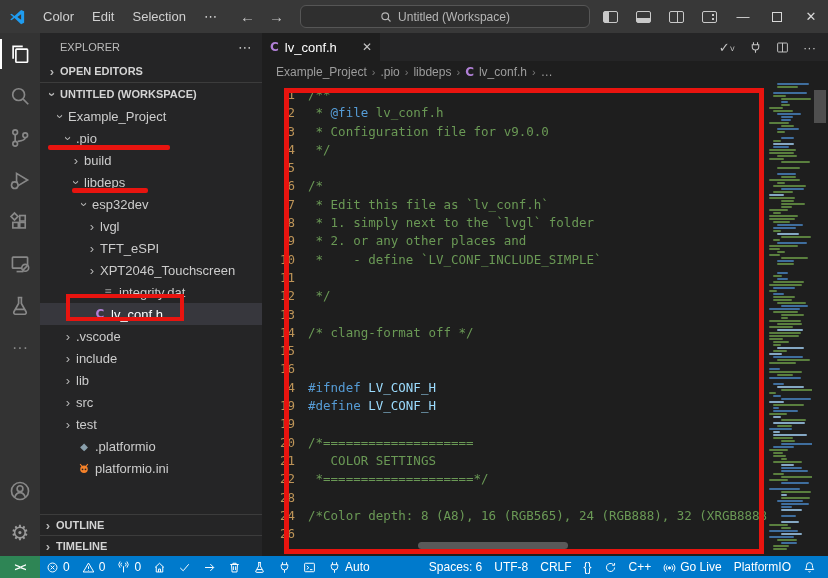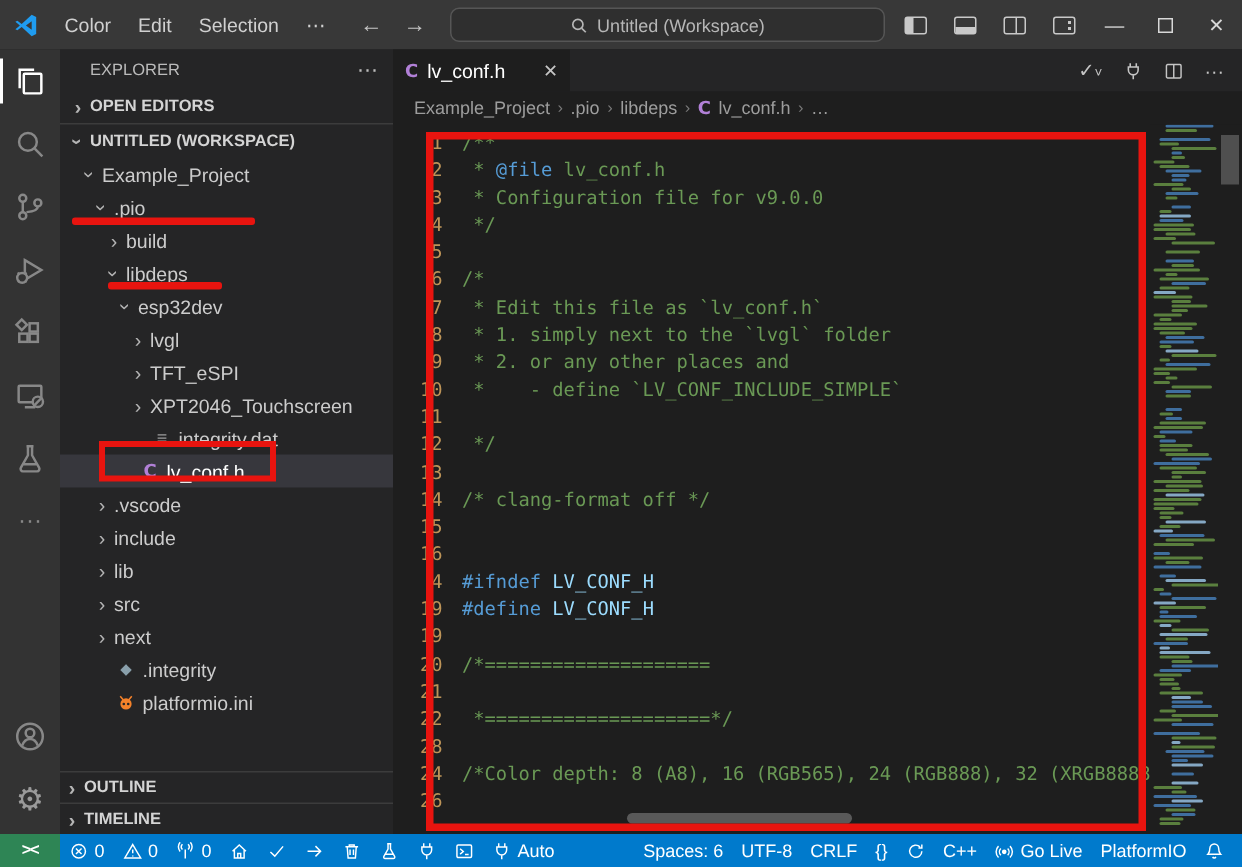--- a/index.html
+++ b/index.html
@@ -277,28 +277,28 @@
         <div class="row" style="padding-left: 20px;">
           <span class="chev closed">›</span>
           <span>lib</span>
         </div>
         <div class="row" style="padding-left: 20px;">
           <span class="chev closed">›</span>
           <span>src</span>
         </div>
         <div class="row" style="padding-left: 20px;">
           <span class="chev closed">›</span>
-          <span>next</span>
+          <span>test</span>
         </div>
         <div class="row" style="padding-left: 20px;">
           <span class="chev"></span>
           <span class="fic">
             <span class="diamond-glyph">◆</span>
           </span>
-          <span>.integrity</span>
+          <span>.platformio</span>
         </div>
         <div class="row" style="padding-left: 20px;">
           <span class="chev"></span>
           <span class="fic">
             <svg viewBox="0 0 16 16" width="14" height="14" fill="none" stroke="#f5822a" stroke-width="1.2" class="ic">
               <circle cx="8" cy="9.5" r="4.3" fill="#f5822a" stroke="none"></circle>
               <circle cx="6.3" cy="9.5" r="1" fill="#252526" stroke="none"></circle>
               <circle cx="9.7" cy="9.5" r="1" fill="#252526" stroke="none"></circle>
               <path d="M3.6 3.6l2.4 2.8M12.4 3.6 10 6.4"></path>
             </svg>
@@ -368,21 +368,21 @@
           <div class="code-line"><span class="ln">11</span></div>
           <div class="code-line"><span class="ln">12</span><span class="lc"><span class="cm"> */</span></span></div>
           <div class="code-line"><span class="ln">13</span><span class="lc"></span></div>
           <div class="code-line"><span class="ln">14</span><span class="lc"><span class="cm">/* clang-format off */</span></span></div>
           <div class="code-line"><span class="ln">15</span></div>
           <div class="code-line"><span class="ln">16</span><span class="lc"></span></div>
           <div class="code-line"><span class="ln">4</span><span class="lc"><span class="kw">#ifndef</span><span class="pl"> </span><span class="mac">LV_CONF_H</span></span></div>
           <div class="code-line"><span class="ln">19</span><span class="lc"><span class="kw">#define</span><span class="pl"> </span><span class="mac">LV_CONF_H</span></span></div>
           <div class="code-line"><span class="ln">19</span><span class="lc"></span></div>
           <div class="code-line"><span class="ln">20</span><span class="lc"><span class="cm">/*====================</span></span></div>
-          <div class="code-line"><span class="ln">21</span></div>
+          <div class="code-line"><span class="ln">21</span><span class="lc"><span class="cm">   COLOR SETTINGS</span></span></div>
           <div class="code-line"><span class="ln">22</span><span class="lc"><span class="cm"> *====================*/</span></span></div>
           <div class="code-line"><span class="ln">28</span><span class="lc"></span></div>
           <div class="code-line"><span class="ln">24</span><span class="lc"><span class="cm">/*Color depth: 8 (A8), 16 (RGB565), 24 (RGB888), 32 (XRGB8888)*/</span></span></div>
           <div class="code-line"><span class="ln">26</span><span class="lc"></span></div>
         </div>
       <div class="minimap" id="minimap">
           <div class="mm-line" style="margin-left: 10px; width: 31.6183px; background: rgb(63, 110, 158);"></div>
           <div class="mm-line" style="margin-left: 10px; width: 20.5913px; background: rgb(90, 127, 62);"></div>
           <div class="mm-line" style="width: 0px;"></div>
           <div class="mm-line" style="margin-left: 6px; width: 33.9169px; background: rgb(63, 110, 158);"></div>

